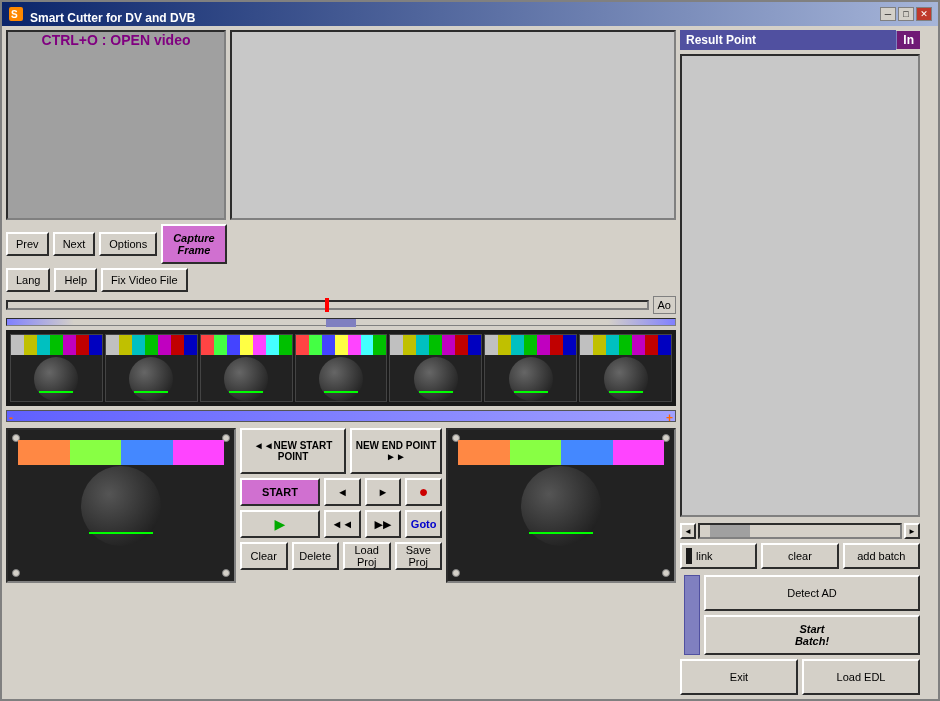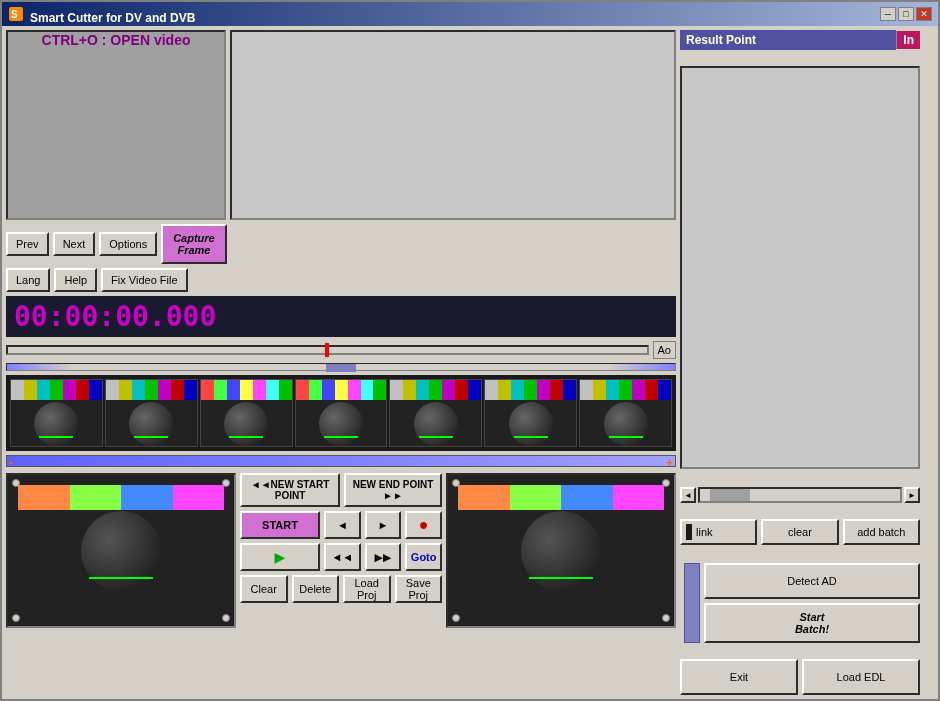--- a/index.html
+++ b/index.html
@@ -351,21 +351,21 @@
     }
     .transport-row {
       display: flex;
       gap: 4px;
     }
     .right-panel {
       width: 240px;
       flex-shrink: 0;
       display: flex;
       flex-direction: column;
-      gap: 16px;
+      gap: 4px;
     }
     .result-list {
       flex: 1;
       background: #c8c8c8;
       border: 2px inset #808080;
       min-height: 120px;
     }
     .result-scrollbar {
       display: flex;
       align-items: center;
@@ -509,23 +509,20 @@
 Frame</span>
         </button>
       </div>
 
       <div class="controls-row">
         <button class="btn">Lang</button>
         <button class="btn">Help</button>
         <button class="btn">Fix Video File</button>
       </div>
 
-      <div class="timecode">
-        <span>00:00:00.000</span>
-      </div>
 
       <div class="timeline-row">
         <div class="timeline-slider">
           <div class="timeline-thumb"></div>
         </div>
         <div class="ao-badge">Ao</div>
       </div>
 
       <div class="scroll-track">
         <div class="scroll-thumb"></div>
@@ -690,21 +687,21 @@
           <div class="monitor-content">
             <div class="monitor-sphere">
               <div class="monitor-sphere-line"></div>
             </div>
           </div>
         </div>
 
         <div class="transport-panel">
 
           <div class="transport-header">
-            <button class="transport-btn wide" style="flex:1; padding:4px;">◄◄NEW START POINT</button>
+            <button class="transport-btn wide" style="flex:1; padding:10px;">◄◄NEW START POINT</button>
             <button class="transport-btn wide" style="flex:1; padding:3px;">NEW END POINT ►►</button>
           </div>
 
           <div class="transport-row">
             <button class="transport-btn purple-bg" style="width:80px;">START</button>
             <button class="transport-btn" style="flex:1;">◄</button>
             <button class="transport-btn" style="flex:1;">►</button>
             <button class="transport-btn red-circle" style="flex:1; font-size:16px; color:#cc0000;">●</button>
           </div>
 
@@ -744,21 +741,21 @@
       </div>
 
     </div>
 
     <div class="right-panel">
 
       <div style="display:flex; align-items:center;">
         <div style="background:#5050a0; color:white; padding:3px 6px; font-size:12px; font-weight:bold; flex:1;">
           <span>Result Point</span>
         </div>
-        <div style="background:#be185d; color:white; padding:2px 6px; font-size:12px; font-weight:bold; border-left:1px solid #8080c0;">
+        <div style="background:#701a75; color:white; padding:2px 6px; font-size:12px; font-weight:bold; border-left:1px solid #8080c0;">
           <span>In</span>
         </div>
       </div>
 
       <div class="result-list" style="height:130px;"></div>
 
       <div class="result-scrollbar">
         <div class="scroll-arrow">◄</div>
         <div class="scroll-bar-horiz">
           <div class="scroll-bar-thumb"></div>

